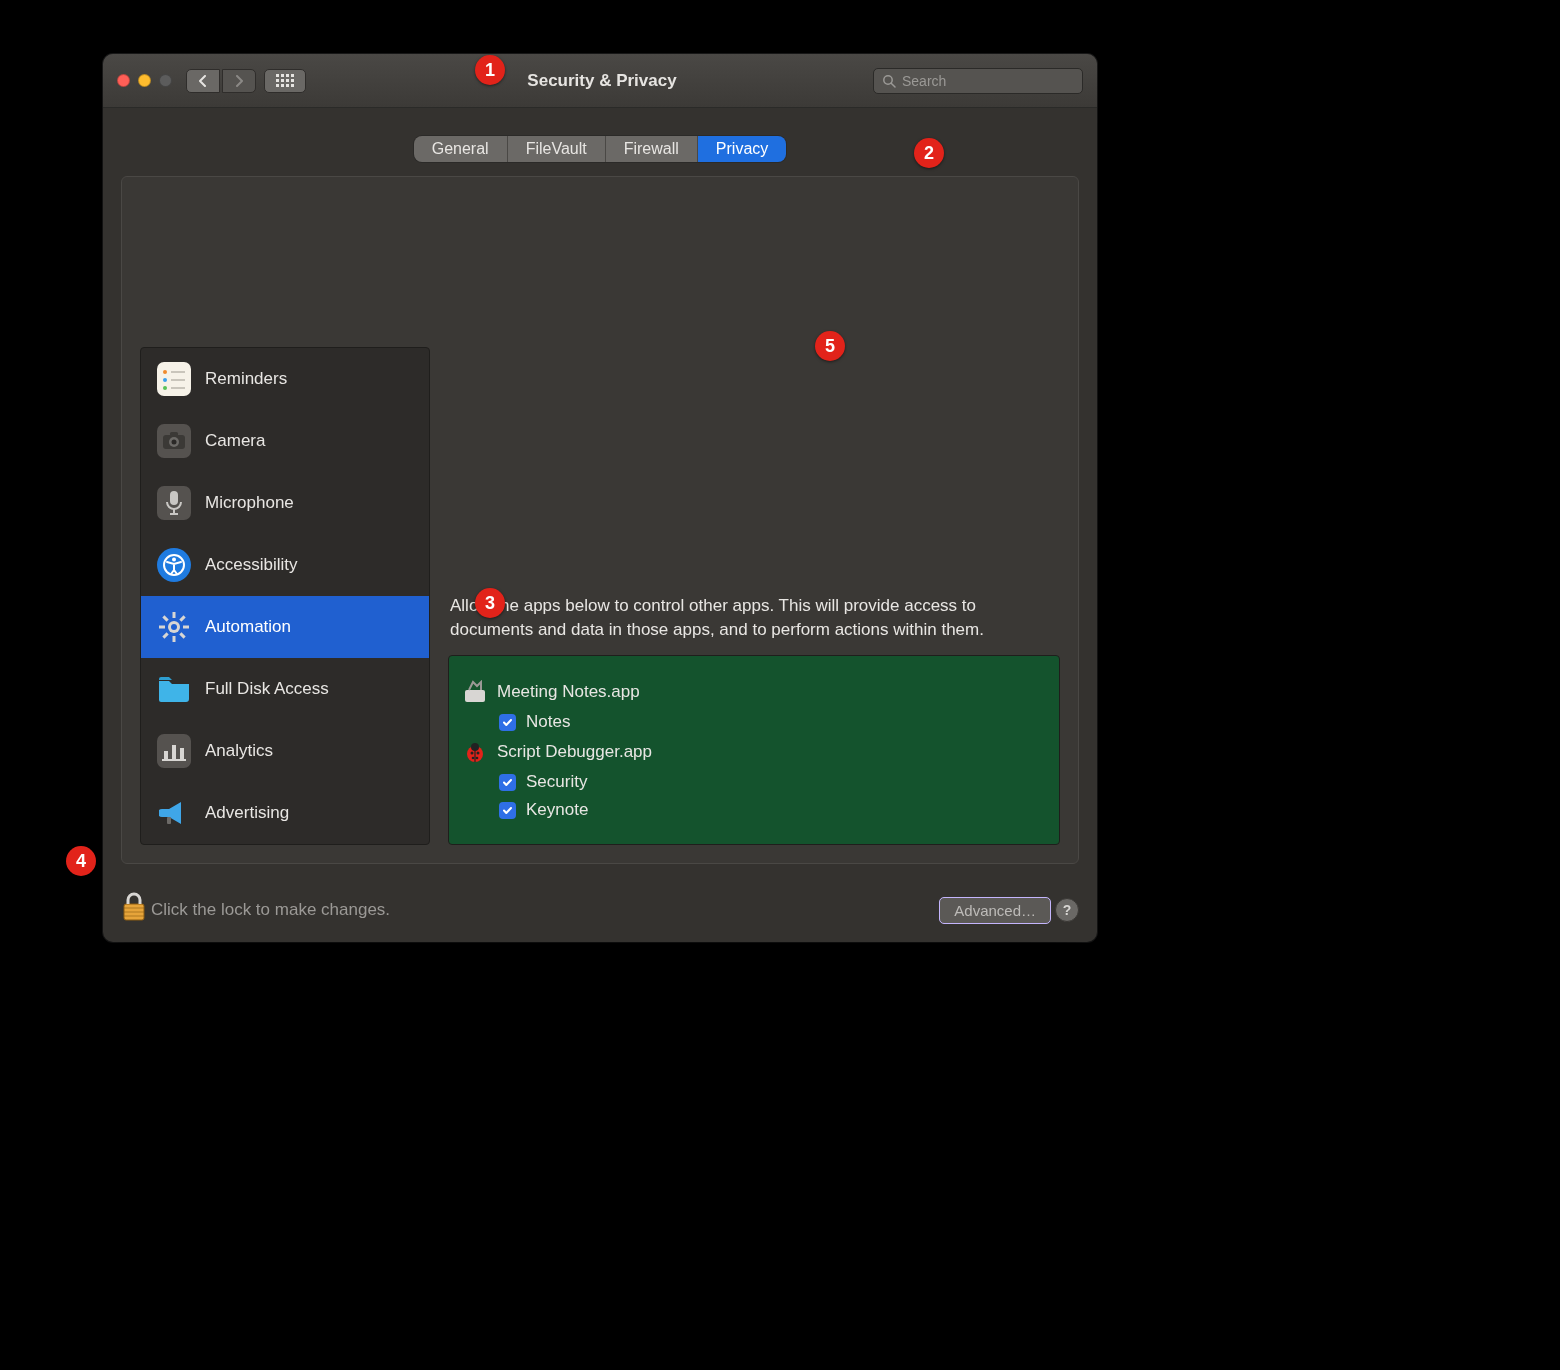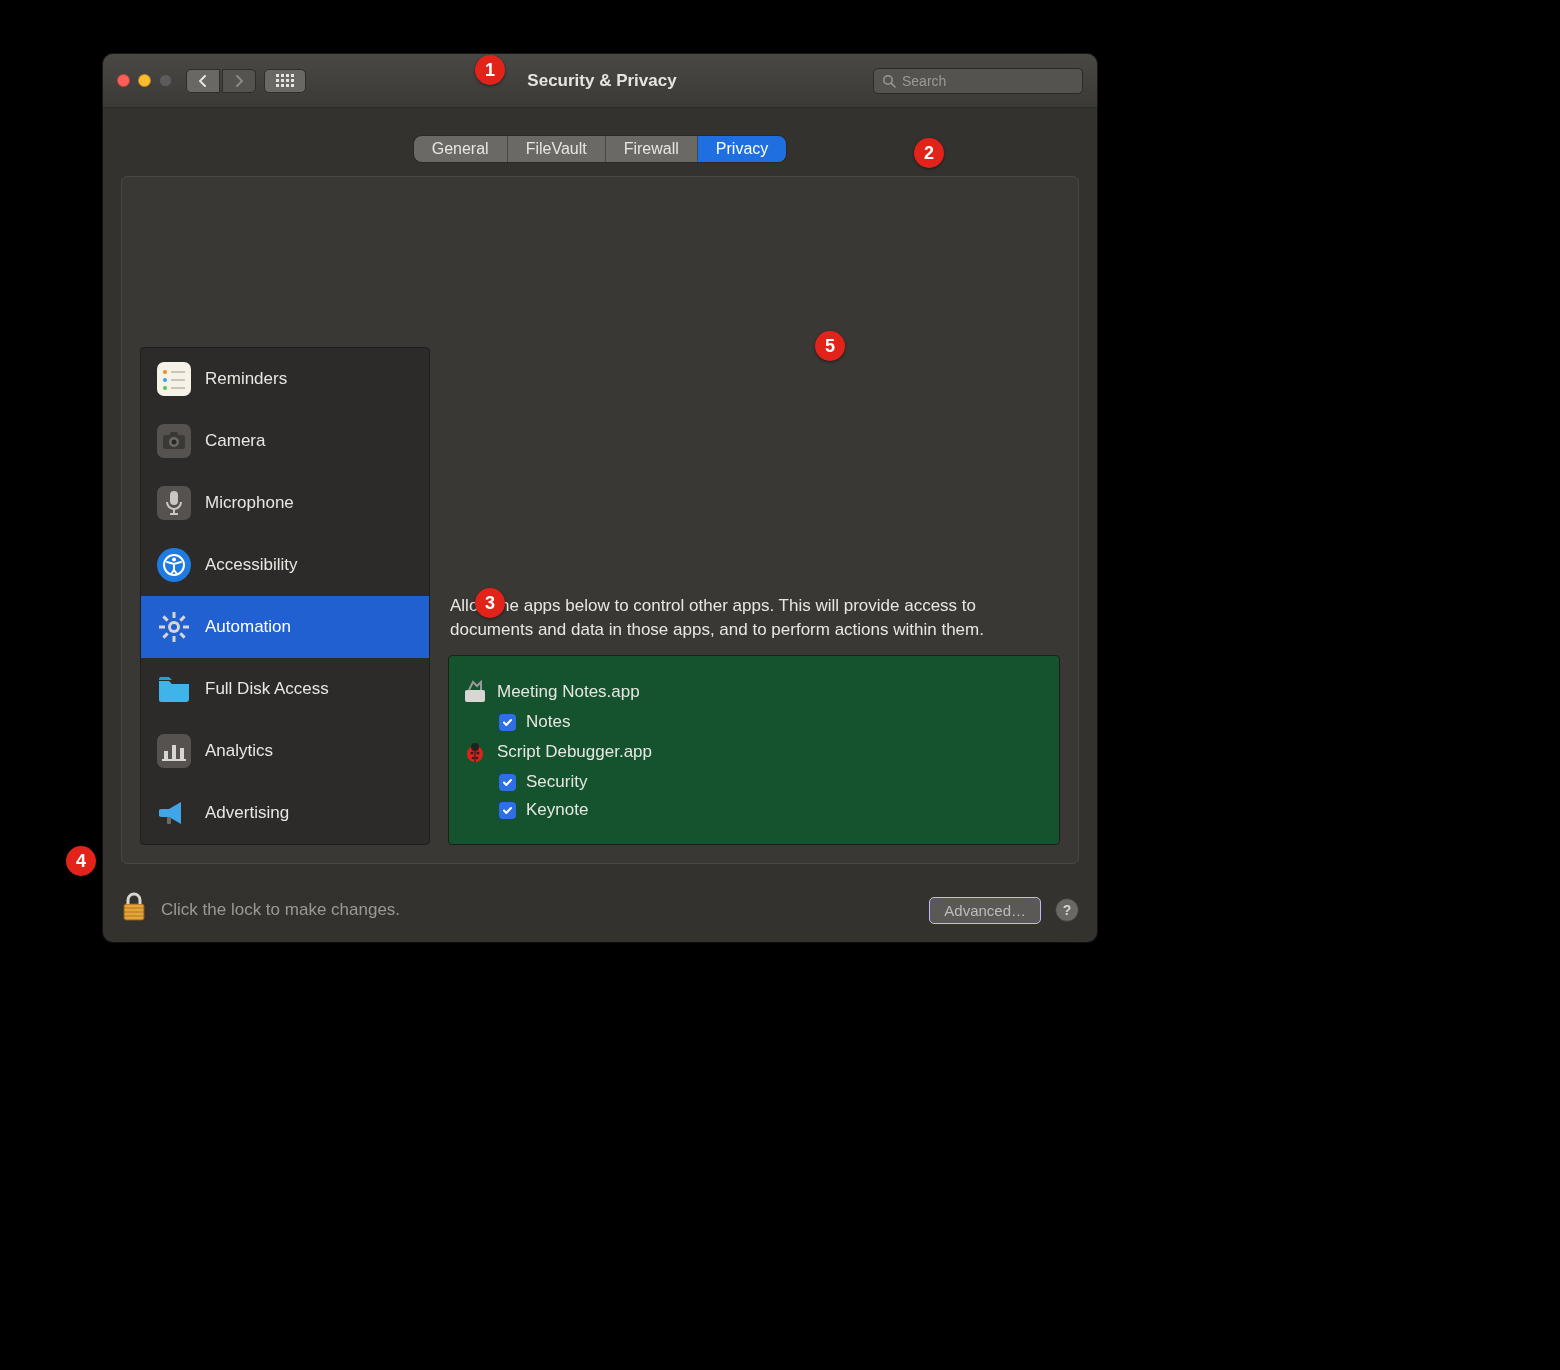--- a/index.html
+++ b/index.html
@@ -154,21 +154,21 @@
     display:flex;align-items:center;justify-content:center;
     color:#fff; font-size:12px;
     flex:0 0 auto;
   }
 
   
   .footer {
     height: 64px;
     display:flex; align-items:center;
     padding: 0 18px;
-    gap: 14px;
+    gap: 4px;
   }
   .lock { font-size:28px; }
   .lock-text { color:#9b9996; font-size:17px; }
   .footer-spacer { flex:1; }
   .adv-btn {
     padding: 4px 14px;
     background:#5b5956;
     border:1px solid #c4b5fd;
     border-radius:5px;
     color:#bdbbb8; font-size:15px;

